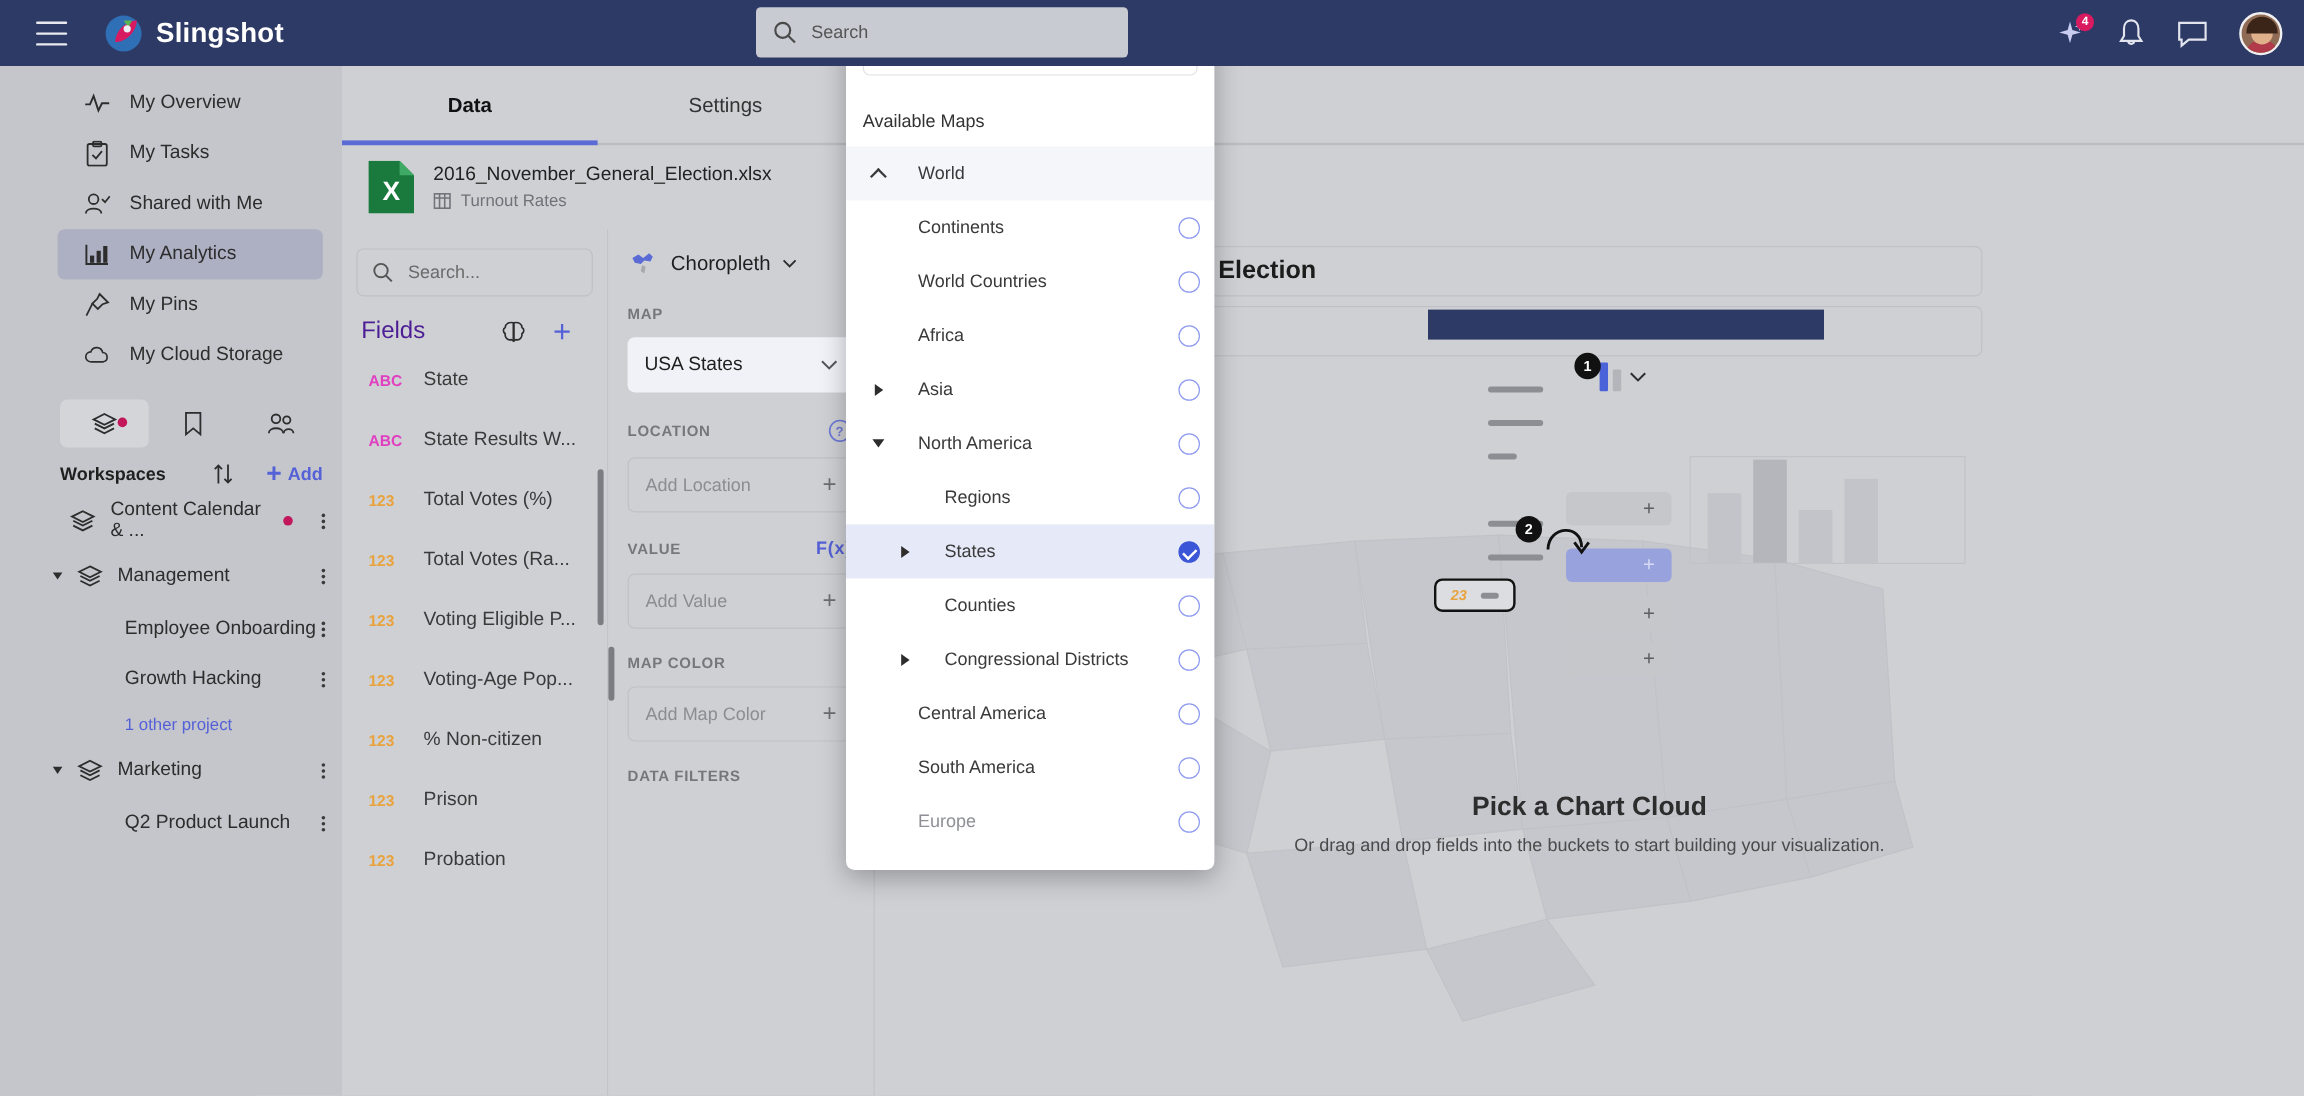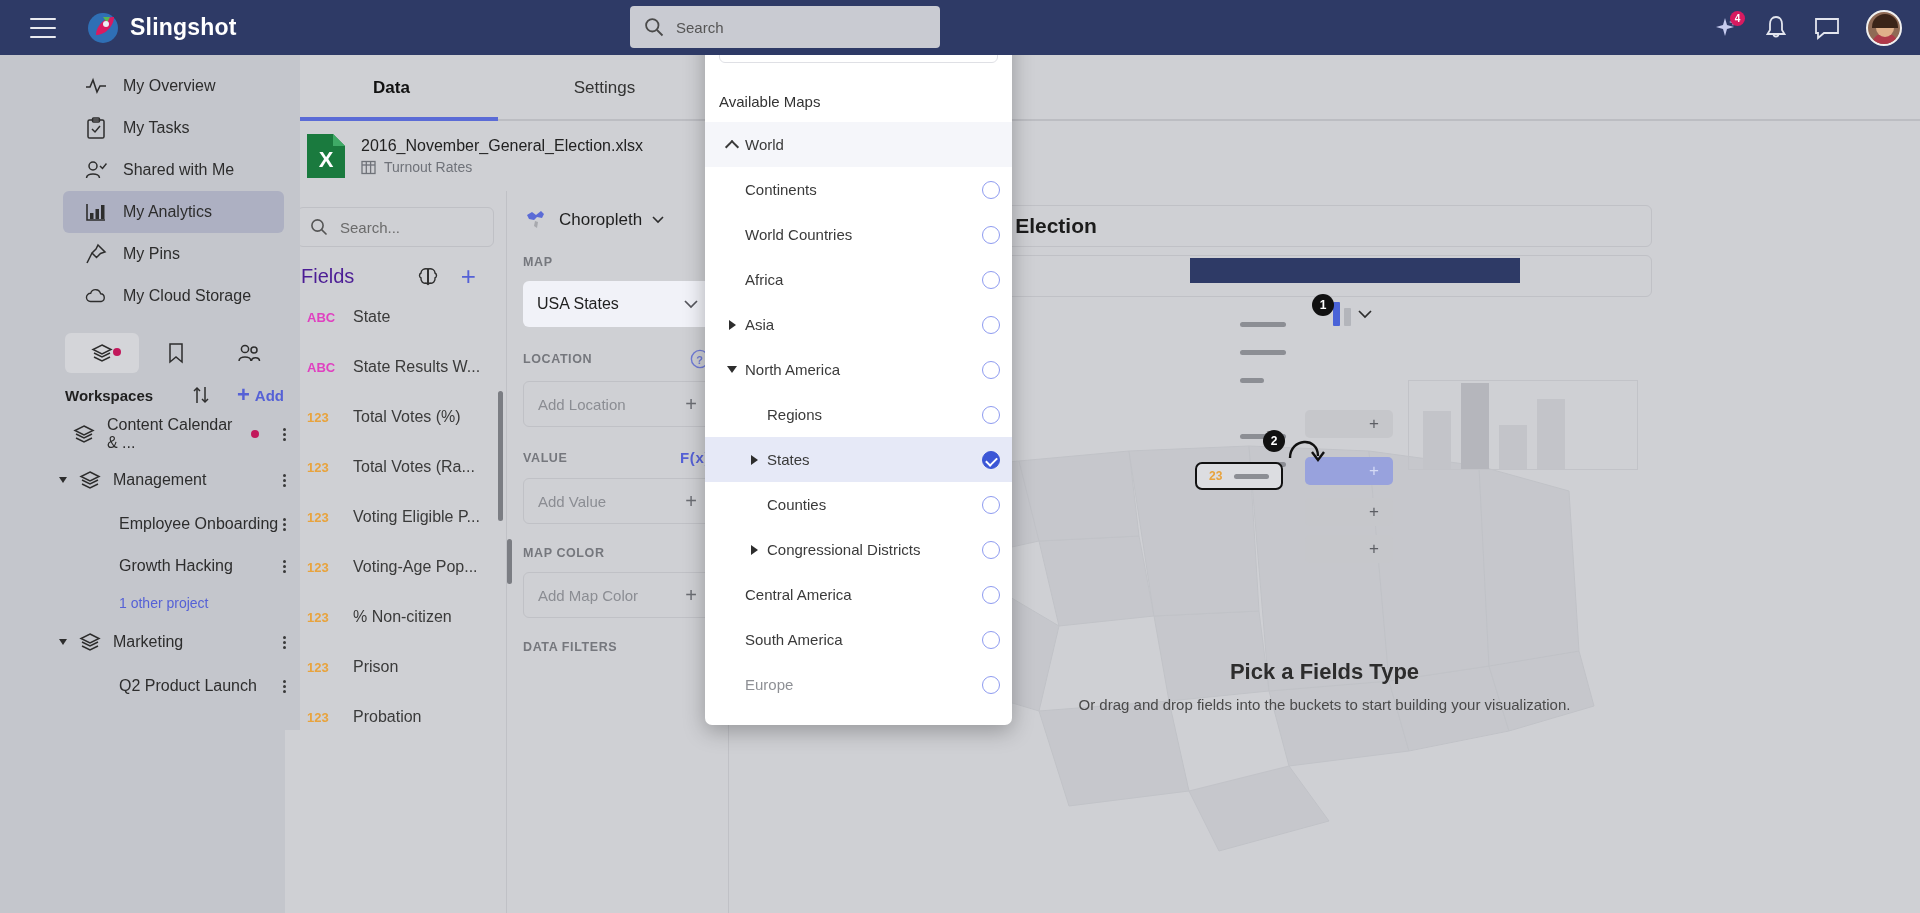--- a/index.html
+++ b/index.html
@@ -43,21 +43,21 @@
   }
   .avatar .face { position:absolute; left:8px; top:7px; width:18px; height:18px;
     border-radius:50%; background:#e0b08a; }
   .avatar .hair { position:absolute; left:4px; top:2px; width:26px; height:14px;
     border-radius:13px 13px 0 0; background:#3b2418; }
   .avatar .body { position:absolute; left:3px; bottom:-5px; width:28px; height:16px;
     border-radius:14px 14px 0 0; background:#b03a4a; }
 
   
   .leftnav {
-    position:absolute; top:55px; left:15px; width:285px; height:675px;
+    position:absolute; top:55px; left:0; width:285px; height:675px;
     background:#c4c6cc; padding-top:10px; overflow:hidden; z-index:20;padding-left:36px;
   }
   .nav-item {
     display:flex; align-items:center; gap:16px; height:42px;
     padding-left:22px; margin:0 16px 0 12px; border-radius:6px;
     font-size:16px; color:#2d2d2d; cursor:pointer;
   }
   .nav-item.active { background:#adb0c2; }
   .nav-item .ic { width:22px; height:22px; flex:0 0 22px; display:flex;
     align-items:center; justify-content:center; }
@@ -190,21 +190,21 @@
   }
   .popup-list { position:absolute; top:72px; left:0; right:0; bottom:0; overflow:hidden; }
   .sec-title { font-size:15px; color:#333; padding:16px 0 12px 14px; }
   .mrow {
     display:flex; align-items:center; height:45px; font-size:15px; color:#3a3a3a;
     cursor:pointer; position:relative; padding-right:12px;
   }
   .mrow.hl { background:#f5f6fa; }
   .mrow.sel { background:#e6e9f7; }
   .mrow .exp { width:26px; display:flex; align-items:center; justify-content:center; flex:0 0 26px; }
-  .mrow .lbl { flex:1; }
+  .mrow .lbl { flex:1;margin-left:20px; }
   .radio { width:18px; height:18px; border-radius:50%; border:1.5px solid #8e9bf0; flex:0 0 18px; }
   .radio.on { background:#3b56d6; border-color:#3b56d6; position:relative; }
   .radio.on:after { content:""; position:absolute; left:5px; top:3px; width:5px; height:9px;
     border:solid #fff; border-width:0 2px 2px 0; transform:rotate(45deg); }
   .tri-r { width:0;height:0;border-left:7px solid #2d2d2d;
     border-top:5px solid transparent;border-bottom:5px solid transparent; }
   .tri-d { width:0;height:0;border-top:7px solid #2d2d2d;
     border-left:5px solid transparent;border-right:5px solid transparent; }
   .chev-up { width:10px; height:10px; border:solid #3a3a3a; border-width:2px 0 0 2px;
     transform:rotate(45deg); margin-top:4px; }
@@ -410,21 +410,21 @@
               <path d="M700 315 L790 300 L805 355 L720 380 Z"></path>
               <path d="M230 110 L340 100 L350 185 L250 190 Z"></path>
               <path d="M340 100 L460 95 L470 260 L365 265 Z"></path>
               <path d="M460 95 L580 100 L600 330 L480 340 Z"></path>
               <path d="M580 100 L690 115 L700 315 L600 330 Z"></path>
               <path d="M690 115 L780 140 L790 300 L700 315 Z"></path>
             </g>
           </svg>
         </div>
 
-        <div class="pick-title">Pick a Fields Type</div>
+        <div class="pick-title">Pick a Chart Cloud</div>
         <div class="pick-sub">Or drag and drop fields into the buckets to start building your visualization.</div>
       </div>
     </div>
   </div>
 
   <div class="ghost">
     <div class="ghost-bar"></div>
 
     <div class="gline" style="left:1240px; top:322px; width:46px;"></div>
     <div class="gline" style="left:1240px; top:350px; width:46px;"></div>
@@ -447,21 +447,21 @@
     <div class="gbox" style="left:1305px; top:535px; width:88px; height:28px;">+</div>
 
     <div class="gbadge" style="left:1263px; top:430px;">2</div>
     <div style="position:absolute;left:1286px;top:428px;">
       <svg width="42" height="38" viewBox="0 0 42 38">
         <path d="M4 30 C4 10, 32 8, 32 28" fill="none" stroke="#111" stroke-width="2.4"></path>
         <path d="M26 24 L32 32 L38 24" fill="none" stroke="#111" stroke-width="2.4"></path>
       </svg>
     </div>
 
-    <div class="callout-box" style="left:1195px; top:462px; width:88px; height:28px;">
+    <div class="callout-box" style="left:1195px; top:482px; width:68px; height:28px;font-style:italic;">
       <span style="color:#e8a33d;font-size:12px;font-weight:bold;">23</span>
       <span style="flex:1;height:5px;background:#8c8e94;border-radius:3px;"></span>
     </div>
 
     <div style="position:absolute;left:1408px;top:380px;width:230px;height:90px;border:1px solid #c2c3c8;">
       <div style="position:absolute;left:14px;bottom:0;width:28px;height:58px;background:#c3c4c9;"></div>
       <div style="position:absolute;left:52px;bottom:0;width:28px;height:86px;background:#b5b6bc;"></div>
       <div style="position:absolute;left:90px;bottom:0;width:28px;height:44px;background:#c3c4c9;"></div>
       <div style="position:absolute;left:128px;bottom:0;width:28px;height:70px;background:#c3c4c9;"></div>
     </div>

